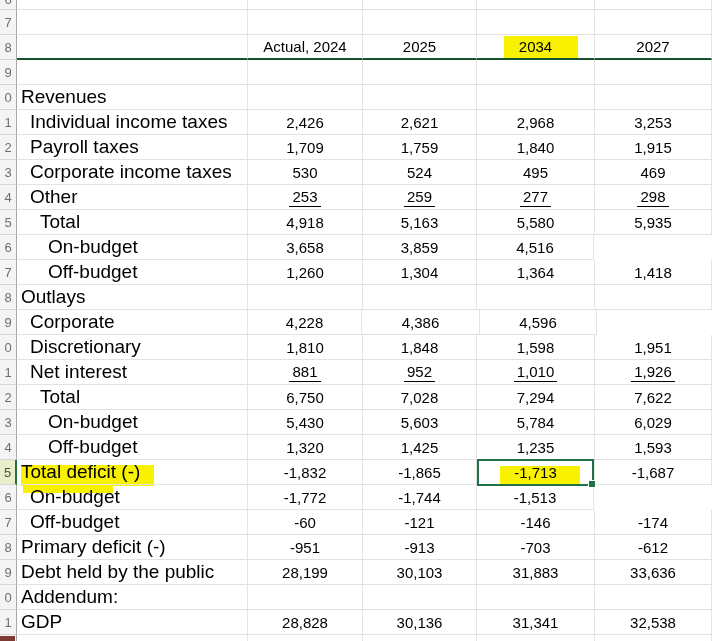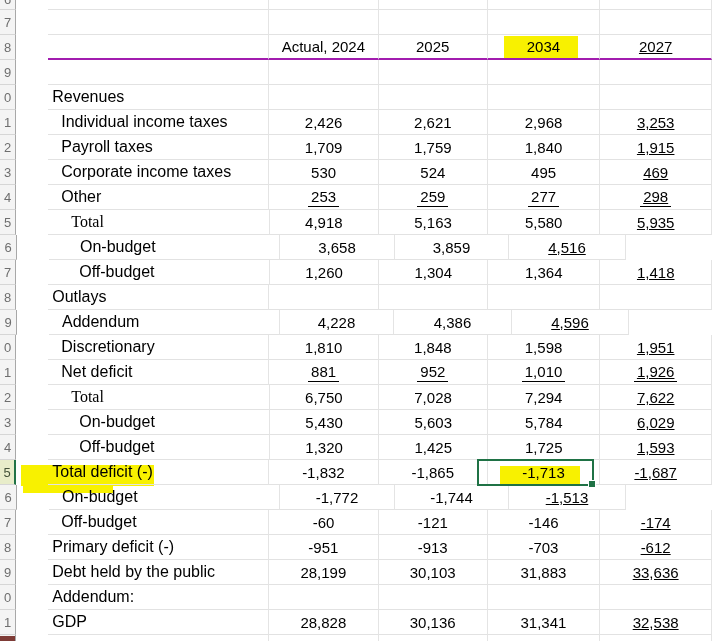--- a/index.html
+++ b/index.html
@@ -6,25 +6,25 @@
   .app{position:relative;width:712px;height:641px;background:#ffffff;overflow:hidden;
        font-family:"Liberation Sans",sans-serif;color:#000;}
   #grid{position:absolute;left:0;top:0;width:712px;}
   .row{display:flex;width:712px;height:25px;box-sizing:border-box;}
   .c{box-sizing:border-box;height:100%;position:relative;z-index:2;
      border-right:1px solid #e4e4e4;border-bottom:1px solid #e2e2e2;
      display:flex;align-items:center;background:transparent;}
   .rh{width:17px;background:#f4f4f4;border-right:1px solid #a8a8a8;border-bottom:1px solid #d6d6d6;
       color:#6e6e6e;font-size:13px;justify-content:center;overflow:hidden;}
   .rh.sel{background:#e8edca;border-right:2px solid #217346;color:#44523a;}
-  .lab{width:231px;font-size:16px;white-space:nowrap;overflow:hidden;margin-left:32px;}
-  .v0{width:115px;}.v1{width:114px;}.v2{width:118px;}.v3{width:117px;text-decoration:underline;}
+  .lab{width:231px;font-size:19px;white-space:nowrap;overflow:hidden;}
+  .v0{width:115px;}.v1{width:114px;}.v2{width:118px;}.v3{width:117px;}
   .val{font-size:15px;justify-content:center;}
-  .ind0{padding-left:4px;}.ind1{padding-left:13px;}.ind2{padding-left:23px;font-family:Liberation Serif, serif;}.ind3{padding-left:31px;}
-  .headrow .lab,.headrow .val{border-bottom:2px solid #a21caf;}
+  .ind0{padding-left:4px;}.ind1{padding-left:13px;}.ind2{padding-left:23px;}.ind3{padding-left:31px;}
+  .headrow .lab,.headrow .val{border-bottom:2px solid #14532d;}
   .sliver{height:10px;}
   .sliver .rh span{margin-top:-10px;}
   .bsliver{height:6px;}
   .bsliver .c{border-bottom:none;}
   .u{border-bottom:1px solid #000;padding:0 3px 1px 3px;text-align:right;}
   .hl{position:absolute;z-index:1;}
   #sel-box{position:absolute;left:477px;top:459px;width:117px;height:27px;
            border:2px solid #1f7245;box-sizing:border-box;z-index:3;}
   #sel-handle{position:absolute;right:-4px;bottom:-4px;width:6px;height:6px;
               background:#1f7245;border:1px solid #fff;}
@@ -179,40 +179,40 @@
         <div class="c lab ind0">Outlays</div>
         <div class="c val v0"></div>
         <div class="c val v1"></div>
         <div class="c val v2"></div>
         <div class="c val v3"></div>
       </div>
       <div class="row">
         <div class="c rh">
           <span>9</span>
         </div>
-        <div class="c lab ind1">Addendum</div>
+        <div class="c lab ind1">Corporate</div>
         <div class="c val v1">4,228</div>
         <div class="c val v2">4,386</div>
         <div class="c val v3">4,596</div>
       </div>
       <div class="row">
         <div class="c rh">
           <span>0</span>
         </div>
         <div class="c lab ind1">Discretionary</div>
         <div class="c val v0">1,810</div>
         <div class="c val v1">1,848</div>
         <div class="c val v2">1,598</div>
         <div class="c val v3">1,951</div>
       </div>
       <div class="row">
         <div class="c rh">
           <span>1</span>
         </div>
-        <div class="c lab ind1">Net deficit</div>
+        <div class="c lab ind1">Net interest</div>
         <div class="c val v0">
           <span class="u">881</span>
         </div>
         <div class="c val v1">
           <span class="u">952</span>
         </div>
         <div class="c val v2">
           <span class="u">1,010</span>
         </div>
         <div class="c val v3">
@@ -239,21 +239,21 @@
         <div class="c val v2">5,784</div>
         <div class="c val v3">6,029</div>
       </div>
       <div class="row">
         <div class="c rh">
           <span>4</span>
         </div>
         <div class="c lab ind3">Off-budget</div>
         <div class="c val v0">1,320</div>
         <div class="c val v1">1,425</div>
-        <div class="c val v2">1,725</div>
+        <div class="c val v2">1,235</div>
         <div class="c val v3">1,593</div>
       </div>
       <div class="row">
         <div class="c rh sel">
           <span>5</span>
         </div>
         <div class="c lab ind0">Total deficit (-)</div>
         <div class="c val v0">-1,832</div>
         <div class="c val v1">-1,865</div>
         <div class="c val v2">-1,713</div>

